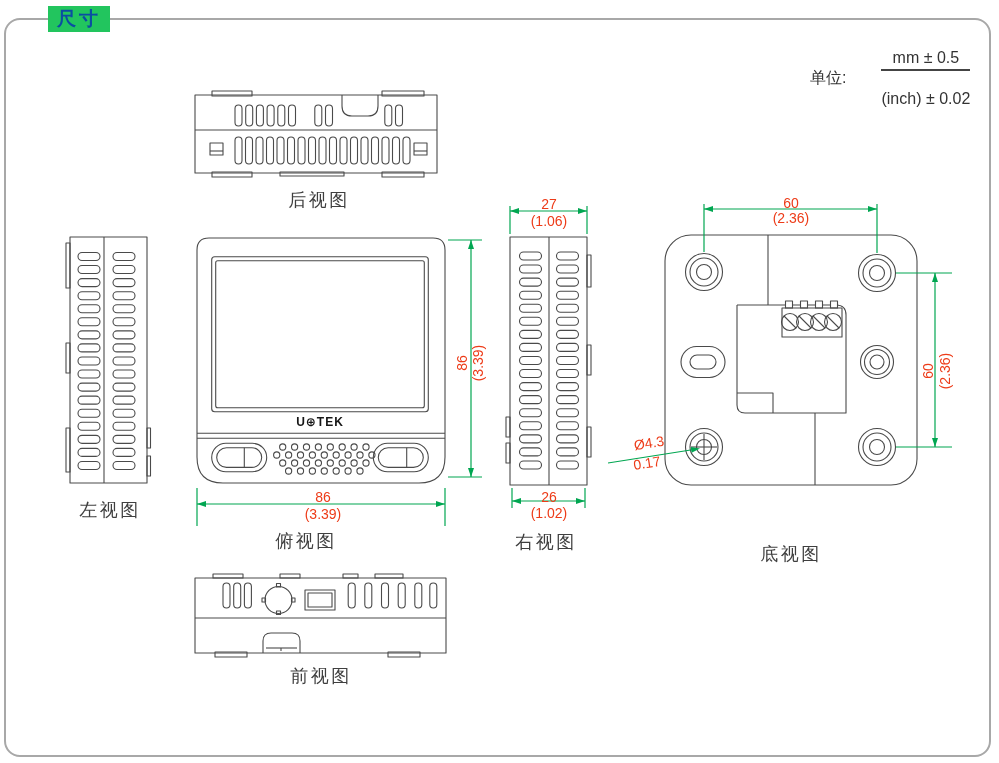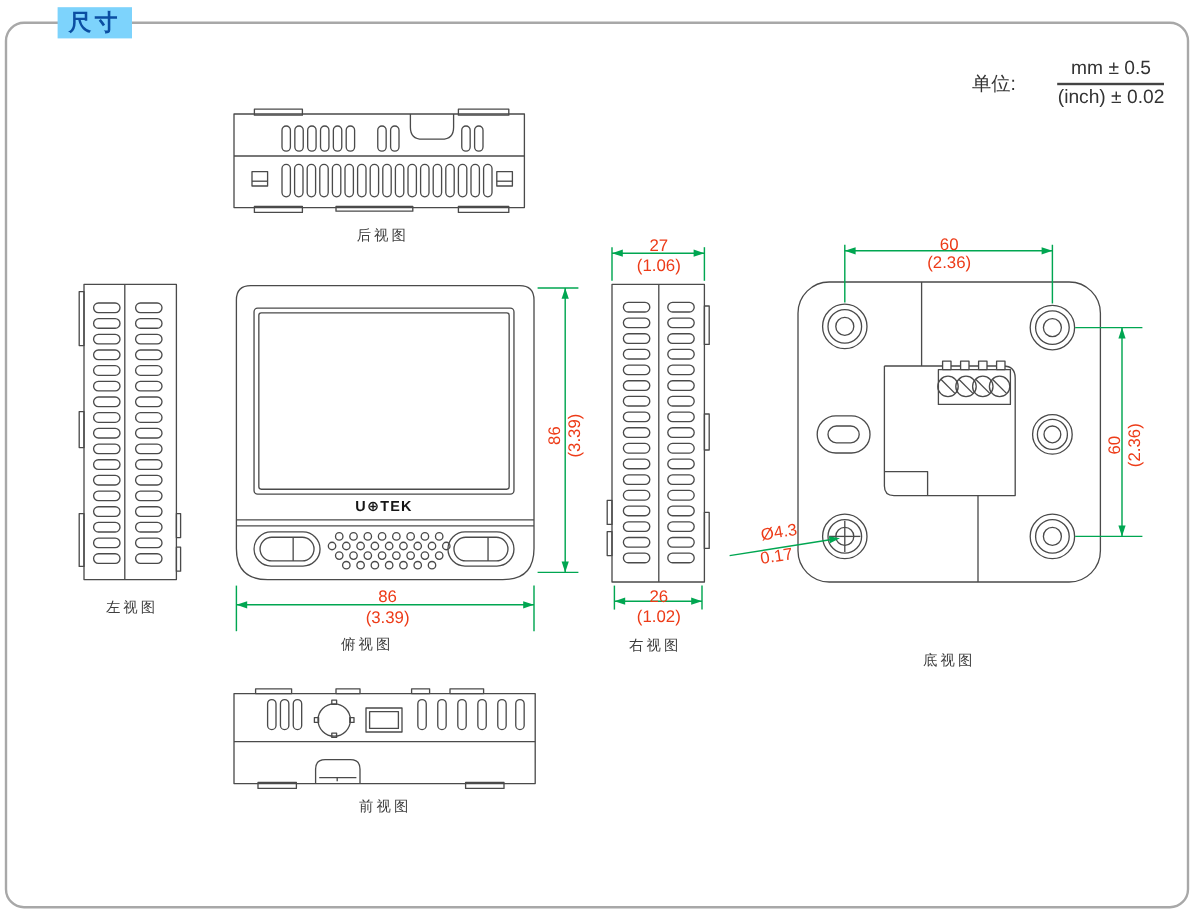--- a/index.html
+++ b/index.html
@@ -8,37 +8,37 @@
     --dim-green:#00a651;
     --line-gray:#4a4a4a;
     --border-gray:#a8a8a8;
     --label-gray:#3f3f3f;
   }
   html,body{margin:0;padding:0;background:#fff;}
   body{width:999px;height:763px;position:relative;overflow:hidden;
        font-family:"Liberation Sans","DejaVu Sans",sans-serif;}
   .panel{position:absolute;left:4px;top:18px;width:983px;height:735px;
          border:2px solid var(--border-gray);border-radius:16px;}
-  .title{position:absolute;left:48px;top:6px;background:#7dd3fc;padding:0 9px;
+  .title{position:absolute;left:48px;top:6px;background:#22c55e;padding:0 9px;
          color:var(--title-blue);font-size:19px;font-weight:bold;letter-spacing:3px;}
   .unit{position:absolute;left:810px;top:48px;display:flex;align-items:center;gap:17px;
         color:#333;font-size:16px;}
   .unit .frac{display:inline-block;text-align:center;line-height:1.25;margin-left:18px;}
   .unit .num{display:block;border-bottom:2px solid #444;padding:0 5px 1px 5px;}
-  .unit .den{display:block;padding-top:1px;}
+  .unit .den{display:block;padding-top:18px;}
   svg{position:absolute;overflow:visible;}
   .draw *{stroke:var(--line-gray);stroke-width:1.1;fill:none;stroke-linejoin:round;}
   .draw .sq{fill:#fff;}
   .dim-g line{stroke:var(--dim-green);stroke-width:1.2;fill:none;}
   .dim-g polygon{fill:var(--dim-green);stroke:none;}
   .dim{position:absolute;color:var(--dim-red);font-size:14px;line-height:1;
        white-space:nowrap;transform:translate(-50%,-50%);}
   .dim.rot90{transform:translate(-50%,-50%) rotate(-90deg);}
   .dim.lead{transform:translate(-50%,-50%) rotate(-9deg);}
-  .vlabel{position:absolute;transform:translateX(-50%);font-size:12px;
+  .vlabel{position:absolute;transform:translateX(-50%);font-size:18px;
           color:var(--label-gray);letter-spacing:2.5px;white-space:nowrap;}
   .logo{position:absolute;left:320px;top:422px;transform:translate(-50%,-50%);
         font-size:12px;font-weight:800;letter-spacing:1px;color:#161616;white-space:nowrap;}
 </style>
 </head>
 <body>
 
 <div class="panel"></div>
 <div class="title">尺寸</div>
 

